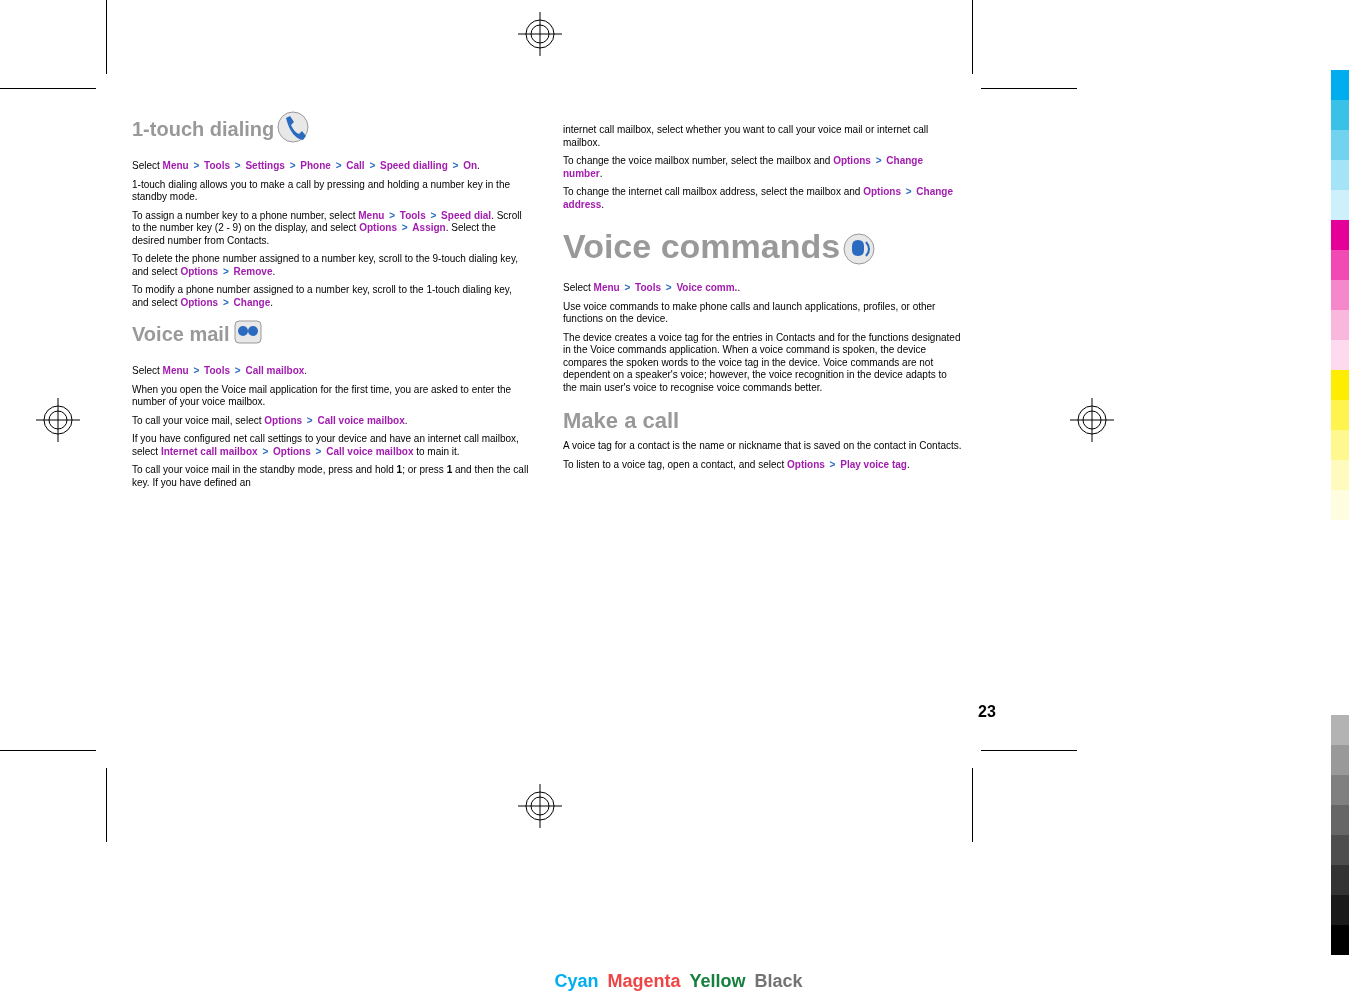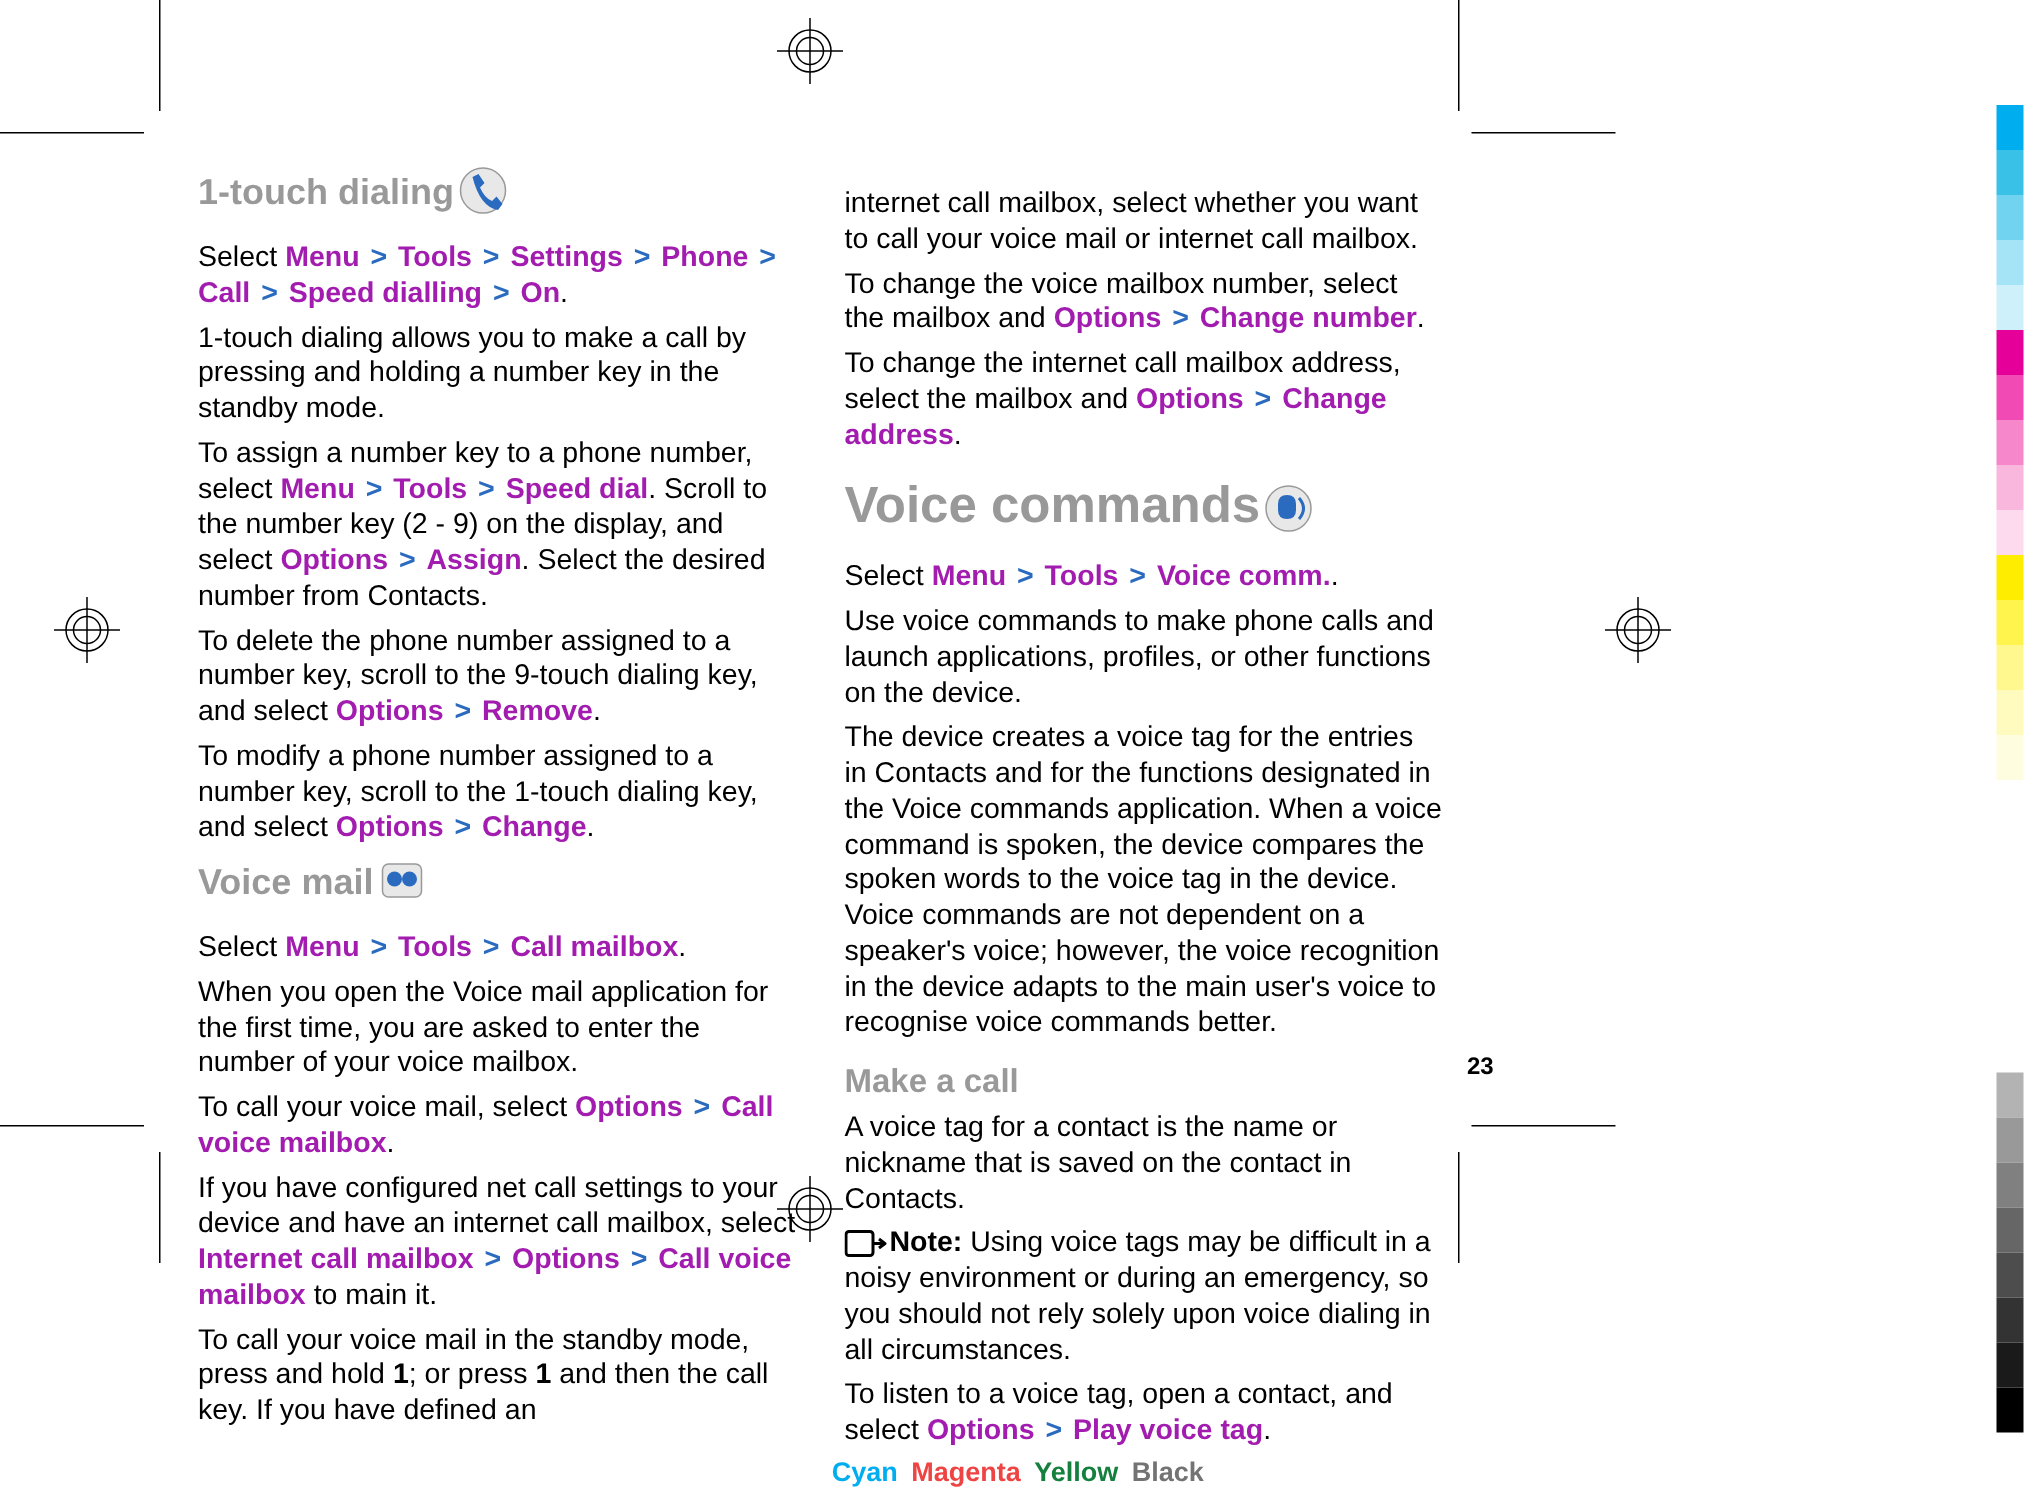--- a/index.html
+++ b/index.html
@@ -2,24 +2,24 @@
 <html><head>
 <meta charset="utf-8">
 <style>
 body { margin: 0; font-family: Arial, sans-serif; background: #fff; width: 1357px; height: 1002px; position: relative; }
 .crop-line-h { position: absolute; height: 1px; background: #000; }
 .crop-line-v { position: absolute; width: 1px; background: #000; }
 .reg-mark { position: absolute; width: 44px; height: 44px; }
 .reg-mark svg { display: block; }
 .page { position: absolute; left: 132px; top: 110px; width: 830px; height: 620px; display: flex; gap: 32px; }
 .col { width: 400px; }
-h1 { font-size: 24px; font-weight: bold; color: #999; margin: 0 0 10px 0; line-height: 1.15; display: inline-block; vertical-align: middle; }
+h1 { font-size: 20px; font-weight: bold; color: #999; margin: 0 0 10px 0; line-height: 1.15; display: inline-block; vertical-align: middle; }
 h1.big { font-size: 34px; }
 h2 { font-size: 22px; font-weight: bold; color: #999; margin: 14px 0 6px 0; }
-p { font-size: 19px; margin: 6px 0; line-height: 1.25; color: #000; }
+p { font-size: 10px; margin: 6px 0; line-height: 1.25; color: #000; }
 .link { color: #a21caf; font-weight: bold; }
 .caret { color: #2a6bbf; font-weight: bold; padding: 0 2px; }
 .bold { font-weight: bold; }
 .icon-inline { display: inline-block; width: 34px; height: 34px; vertical-align: -8px; margin-left: 2px; }
 .icon-inline svg { display: block; }
 .note-icon { display: inline-block; width: 28px; height: 22px; vertical-align: -6px; margin-right: 2px; }
 .page-num { position: absolute; left: 978px; top: 703px; font-size: 16px; font-weight: bold; }
 .color-strip { position: absolute; right: 8px; top: 70px; width: 18px; }
 .color-strip div { height: 30px; }
 .gray-strip { position: absolute; right: 8px; top: 715px; width: 18px; }
@@ -130,24 +130,20 @@
     <h1 class="big" style="margin-top:10px;"><span>Voice commands</span><span class="icon-inline"><svg viewBox="0 0 34 34">
             <circle cx="17" cy="17" r="15" fill="#e8e8e8" stroke="#999"></circle>
             <path d="M10 14 Q10 8 16 8 Q22 8 22 14 L22 18 Q22 24 16 24 Q10 24 10 18 Z" fill="#2a6bbf"></path>
             <path d="M24 10 Q30 17 24 24" stroke="#2a6bbf" stroke-width="2" fill="none"></path>
           </svg></span></h1>
     <p><span>Select </span><span class="link">Menu</span><span class="caret"> &gt; </span><span class="link">Tools</span><span class="caret"> &gt; </span><span class="link">Voice comm.</span><span>.</span></p>
     <p>Use voice commands to make phone calls and launch applications, profiles, or other functions on the device.</p>
     <p>The device creates a voice tag for the entries in Contacts and for the functions designated in the Voice commands application. When a voice command is spoken, the device compares the spoken words to the voice tag in the device. Voice commands are not dependent on a speaker's voice; however, the voice recognition in the device adapts to the main user's voice to recognise voice commands better.</p>
     <h2>Make a call</h2>
     <p>A voice tag for a contact is the name or nickname that is saved on the contact in Contacts.</p>
-    <p><span class="note-icon"><svg viewBox="0 0 28 22">
-            <rect x="1" y="3" width="18" height="16" rx="2" fill="none" stroke="#000" stroke-width="2"></rect>
-            <path d="M19 11 L27 11 M23 8 L27 11 L23 14" stroke="#000" stroke-width="2" fill="none"></path>
-          </svg></span><span class="bold">Note:  </span><span>Using voice tags may be difficult in a noisy environment or during an emergency, so you should not rely solely upon voice dialing in all circumstances.</span></p>
     <p><span>To listen to a voice tag, open a contact, and select </span><span class="link">Options</span><span class="caret"> &gt; </span><span class="link">Play voice tag</span><span>.</span></p>
   </div>
 </div>
 
 <div class="page-num">23</div>
 
 <div class="footer-labels">
   <span style="color:#00aeef">Cyan</span>
   <span style="color:#ef4444">Magenta</span>
   <span style="color:#15803d">Yellow</span>

